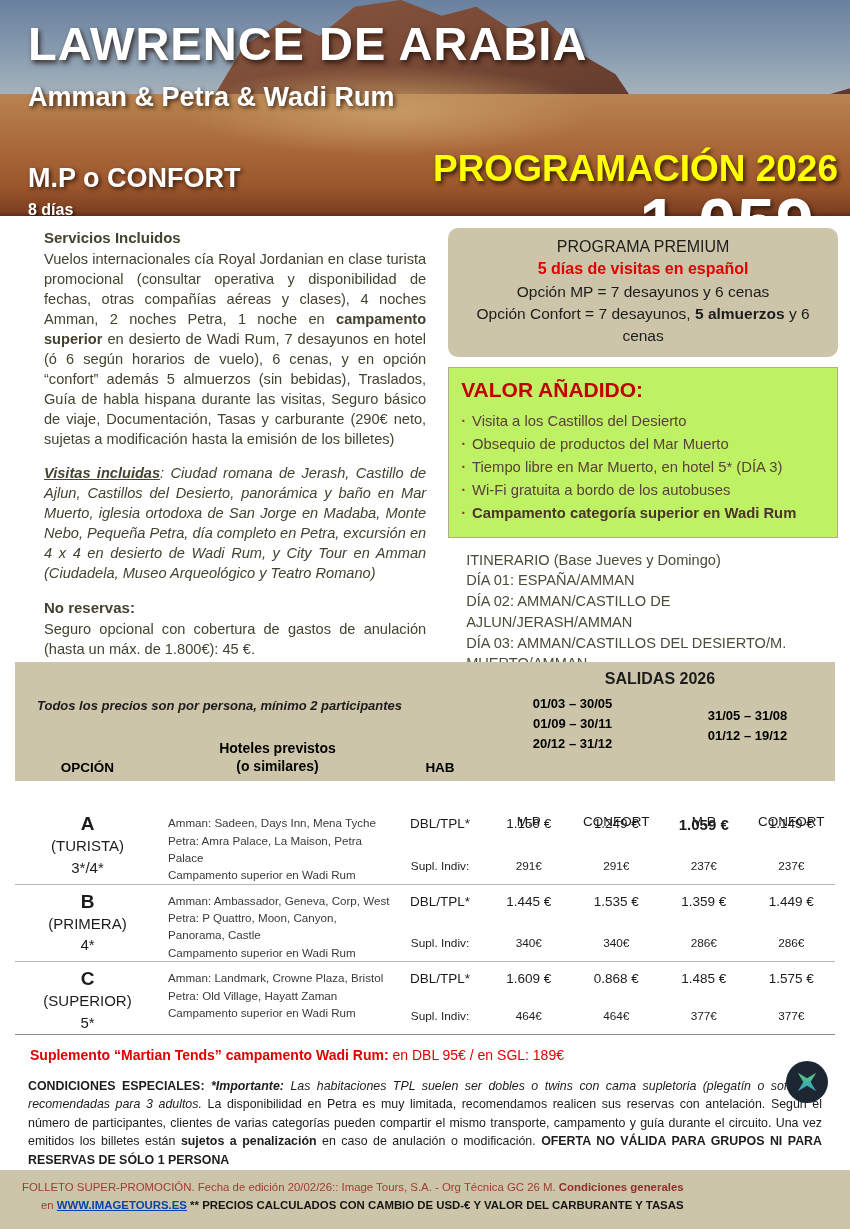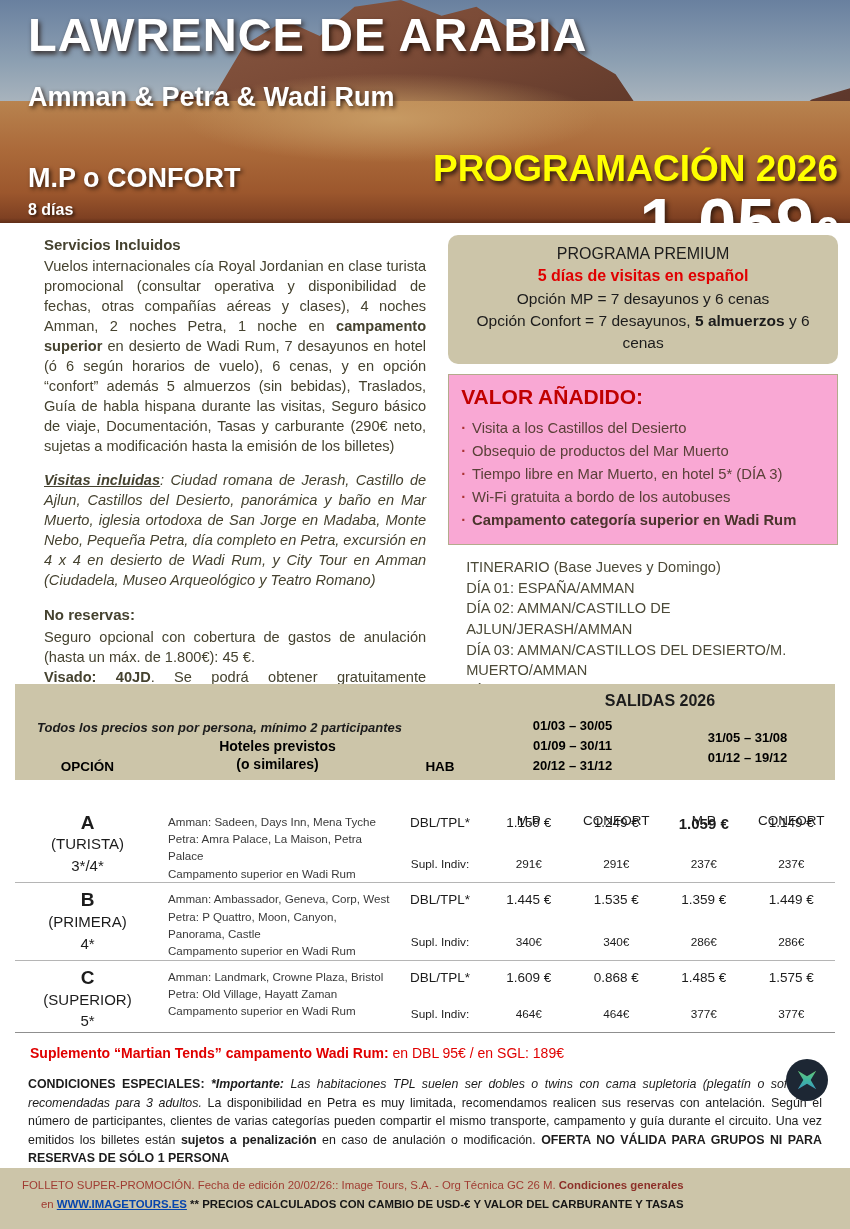--- a/index.html
+++ b/index.html
@@ -16,21 +16,21 @@
   .rock-right { position:absolute; right:0; top:55px; width:240px; height:185px;
           background:linear-gradient(150deg,#7a4a38 0%,#5e382c 55%,#46281f 100%);
           clip-path:polygon(0 100%,8% 72%,22% 46%,38% 52%,52% 30%,68% 40%,84% 24%,100% 18%,100% 100%); }
   .rock-left { position:absolute; left:0; top:148px; width:150px; height:75px;
           background:linear-gradient(160deg,#7a4a38,#53301f);
           clip-path:polygon(0 30%,18% 45%,42% 18%,68% 50%,100% 72%,100% 100%,0 100%); }
   .sand { position:absolute; left:0; bottom:0; width:100%; height:122px;
           background:linear-gradient(180deg,#b8834f 0%,#ab6a3a 40%,#9c572d 75%,#7e4022 96%,#5f2e18 100%); }
   .sand-light { position:absolute; left:180px; bottom:60px; width:420px; height:90px; border-radius:50%;
           background:radial-gradient(ellipse at center,#c79a63 0%,rgba(199,154,99,0) 70%); }
-  .hero-title { position:absolute; left:28px; top:7px; color:#fff; font-size:47px; font-weight:bold; letter-spacing:1px;
+  .hero-title { position:absolute; left:28px; top:16px; color:#fff; font-size:47px; font-weight:bold; letter-spacing:1px;
           text-shadow:2px 3px 5px rgba(30,15,8,.8); }
   .hero-sub { position:absolute; left:28px; color:#fff; font-size:27px; font-weight:bold; text-shadow:2px 2px 4px rgba(30,15,8,.8); }
   .hero-sub1 { top:82px; } .hero-sub2 { top:120px;margin-top:43px; }
   .hero-badge { position:absolute; right:12px; top:148px; color:#ffff00; font-size:37px; font-weight:bold;
           text-shadow:2px 3px 4px rgba(25,12,6,.8); }
   .hero-info { position:absolute; left:28px; top:198px; color:#fff; text-shadow:2px 2px 3px rgba(35,18,8,.85); line-height:1.45; }
   .hi-1 { font-size:16px; font-weight:bold; }
   .hero-price { position:absolute; right:12px; top:188px; text-align:right; color:#fff; }
   .hp-row { display:flex; align-items:baseline; justify-content:flex-end; text-shadow:2px 3px 5px rgba(35,18,8,.85); }
   .hp-desde { font-size:30px; font-weight:bold; margin-right:14px; }
@@ -43,31 +43,31 @@
   .col-left h3 { font-size:15px; margin-bottom:2px; color:#45422f; text-align:left; }
   .para { margin-bottom:14px; }
   .visits-label { font-weight:bold; font-style:italic; text-decoration:underline; }
   .italic { font-style:italic; }
   .bold { font-weight:bold; }
   .col-right { width:402px; }
   .premium-box { background:#ccc5a9; border-radius:10px; padding:8px 10px 10px; text-align:center; color:#1c1c1c;
                  font-size:15.5px; line-height:1.42; }
   .premium-title { font-weight:normal; font-size:16px; }
   .premium-red { color:#e00000; font-weight:bold; font-size:16px; }
-  .valor-box { border:1.5px solid #b3ab8c; background:#f9a8d4; margin-top:10px; padding:10px 12px 12px; }
+  .valor-box { border:1.5px solid #b3ab8c; background:#bef264; margin-top:10px; padding:10px 12px 12px; }
   .valor-title { color:#c00000; font-weight:bold; font-size:21px; margin-bottom:8px; }
   .valor-item { color:#5a4038; font-size:14.8px; line-height:1.55; display:flex; }
   .valor-item .bullet { color:#a33; font-weight:bold; margin-right:6px; }
   .valor-item.last { font-weight:bold; color:#4a342c; }
   .itinerary { margin-top:12px; margin-left:18px; color:#4c4a38; font-size:14.6px; line-height:1.42; }
   .itinerary-foot { font-size:12.8px; font-style:italic; margin-top:2px; color:#3f3d2d; }
 
   
   .table-wrap { margin:4px 15px 0; }
-  .t-head { position:relative; background:#ccc5a9; height:96px; }
+  .t-head { position:relative; background:#ccc5a9; height:119px; }
   .t-salidas { position:absolute; left:470px; right:0; top:8px; text-align:center; font-weight:bold; font-size:16px; color:#1c1c1c; }
   .t-note { position:absolute; left:22px; top:36px; width:430px; font-weight:bold; font-style:italic; font-size:13px; color:#1c1c1c; }
   .t-opcion { position:absolute; left:0; width:145px; bottom:6px; text-align:center; font-weight:bold; font-size:13.5px; }
   .t-hoteles { position:absolute; left:145px; width:235px; bottom:6px; text-align:center; font-weight:bold; font-size:14px; line-height:1.3; }
   .t-hab { position:absolute; left:380px; width:90px; bottom:6px; text-align:center; font-weight:bold; font-size:13.5px; }
   .t-per1 { position:absolute; left:470px; width:175px; top:32px; text-align:center; font-weight:bold; font-size:13px; line-height:1.55; }
   .t-per2 { position:absolute; left:645px; width:175px; top:44px; text-align:center; font-weight:bold; font-size:13px; line-height:1.55; }
   .t-sub { display:grid; grid-template-columns:145px 235px 90px repeat(4,1fr); height:26px; align-items:center; background:#fff; }
   .t-sub div { text-align:center; font-weight:normal; font-size:13.5px; color:#1c1c1c;margin-top:33px; }
   .t-row { display:grid; grid-template-columns:145px 235px 90px repeat(4,1fr); border-top:1px solid #b5b5b5; min-height:68px; background:#fff; }

